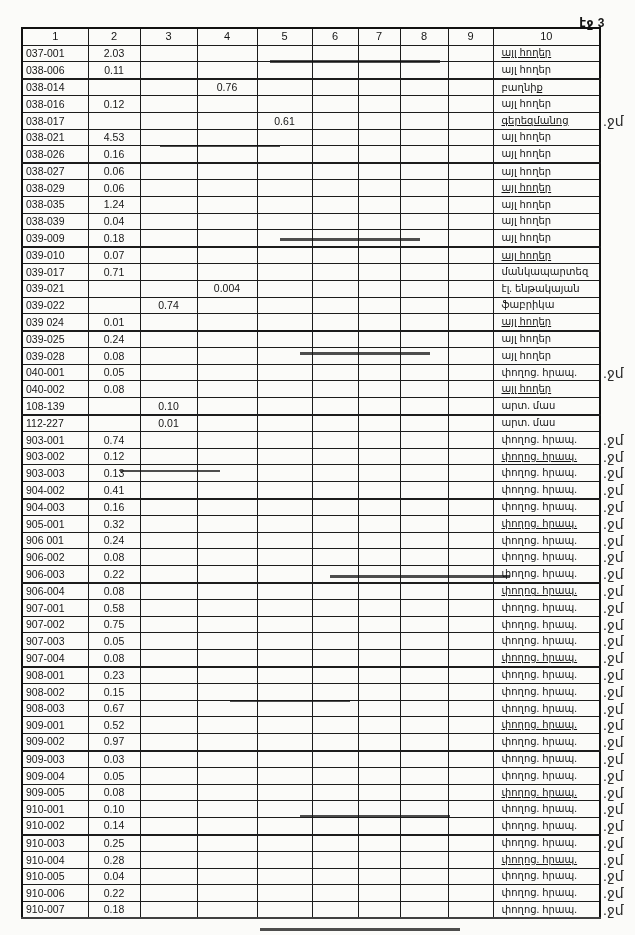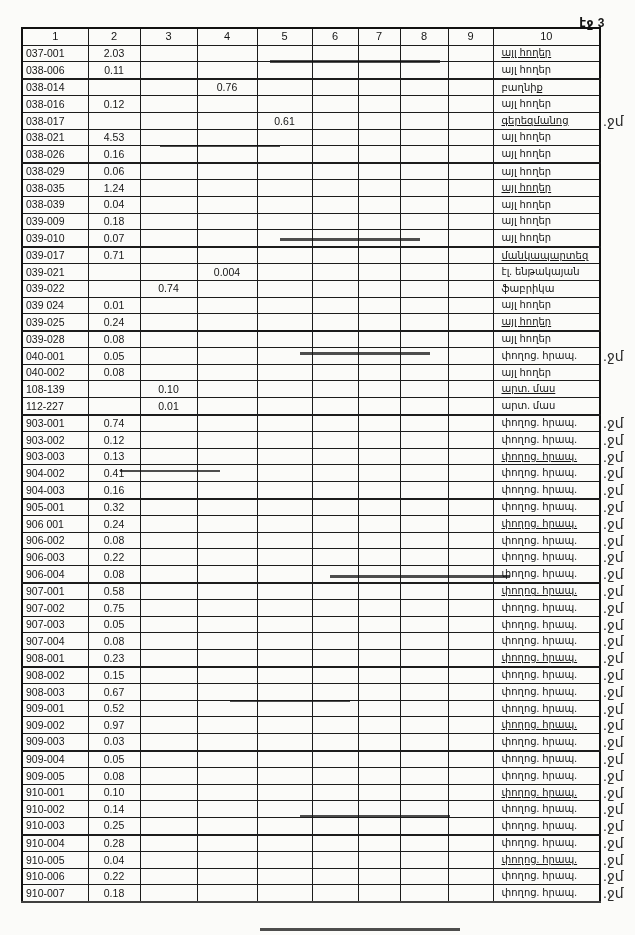--- a/index.html
+++ b/index.html
@@ -164,20 +164,33 @@
     <td class="c-val"></td>
     <td class="c-val"></td>
     <td class="c-val"></td>
     <td class="c-val"></td>
     <td class="c-val"></td>
     <td class="c-val"></td>
     <td class="c-use">այլ հողեր</td>
     <td class="c-note"></td>
   </tr>
       <tr>
+    <td class="c-code">038-027</td>
+    <td class="c-val">0.06</td>
+    <td class="c-val"></td>
+    <td class="c-val"></td>
+    <td class="c-val"></td>
+    <td class="c-val"></td>
+    <td class="c-val"></td>
+    <td class="c-val"></td>
+    <td class="c-val"></td>
+    <td class="c-use">այլ հողեր</td>
+    <td class="c-note"></td>
+  </tr>
+      <tr>
     <td class="c-code">038-029</td>
     <td class="c-val">0.06</td>
     <td class="c-val"></td>
     <td class="c-val"></td>
     <td class="c-val"></td>
     <td class="c-val"></td>
     <td class="c-val"></td>
     <td class="c-val"></td>
     <td class="c-val"></td>
     <td class="c-use">այլ հողեր</td>

